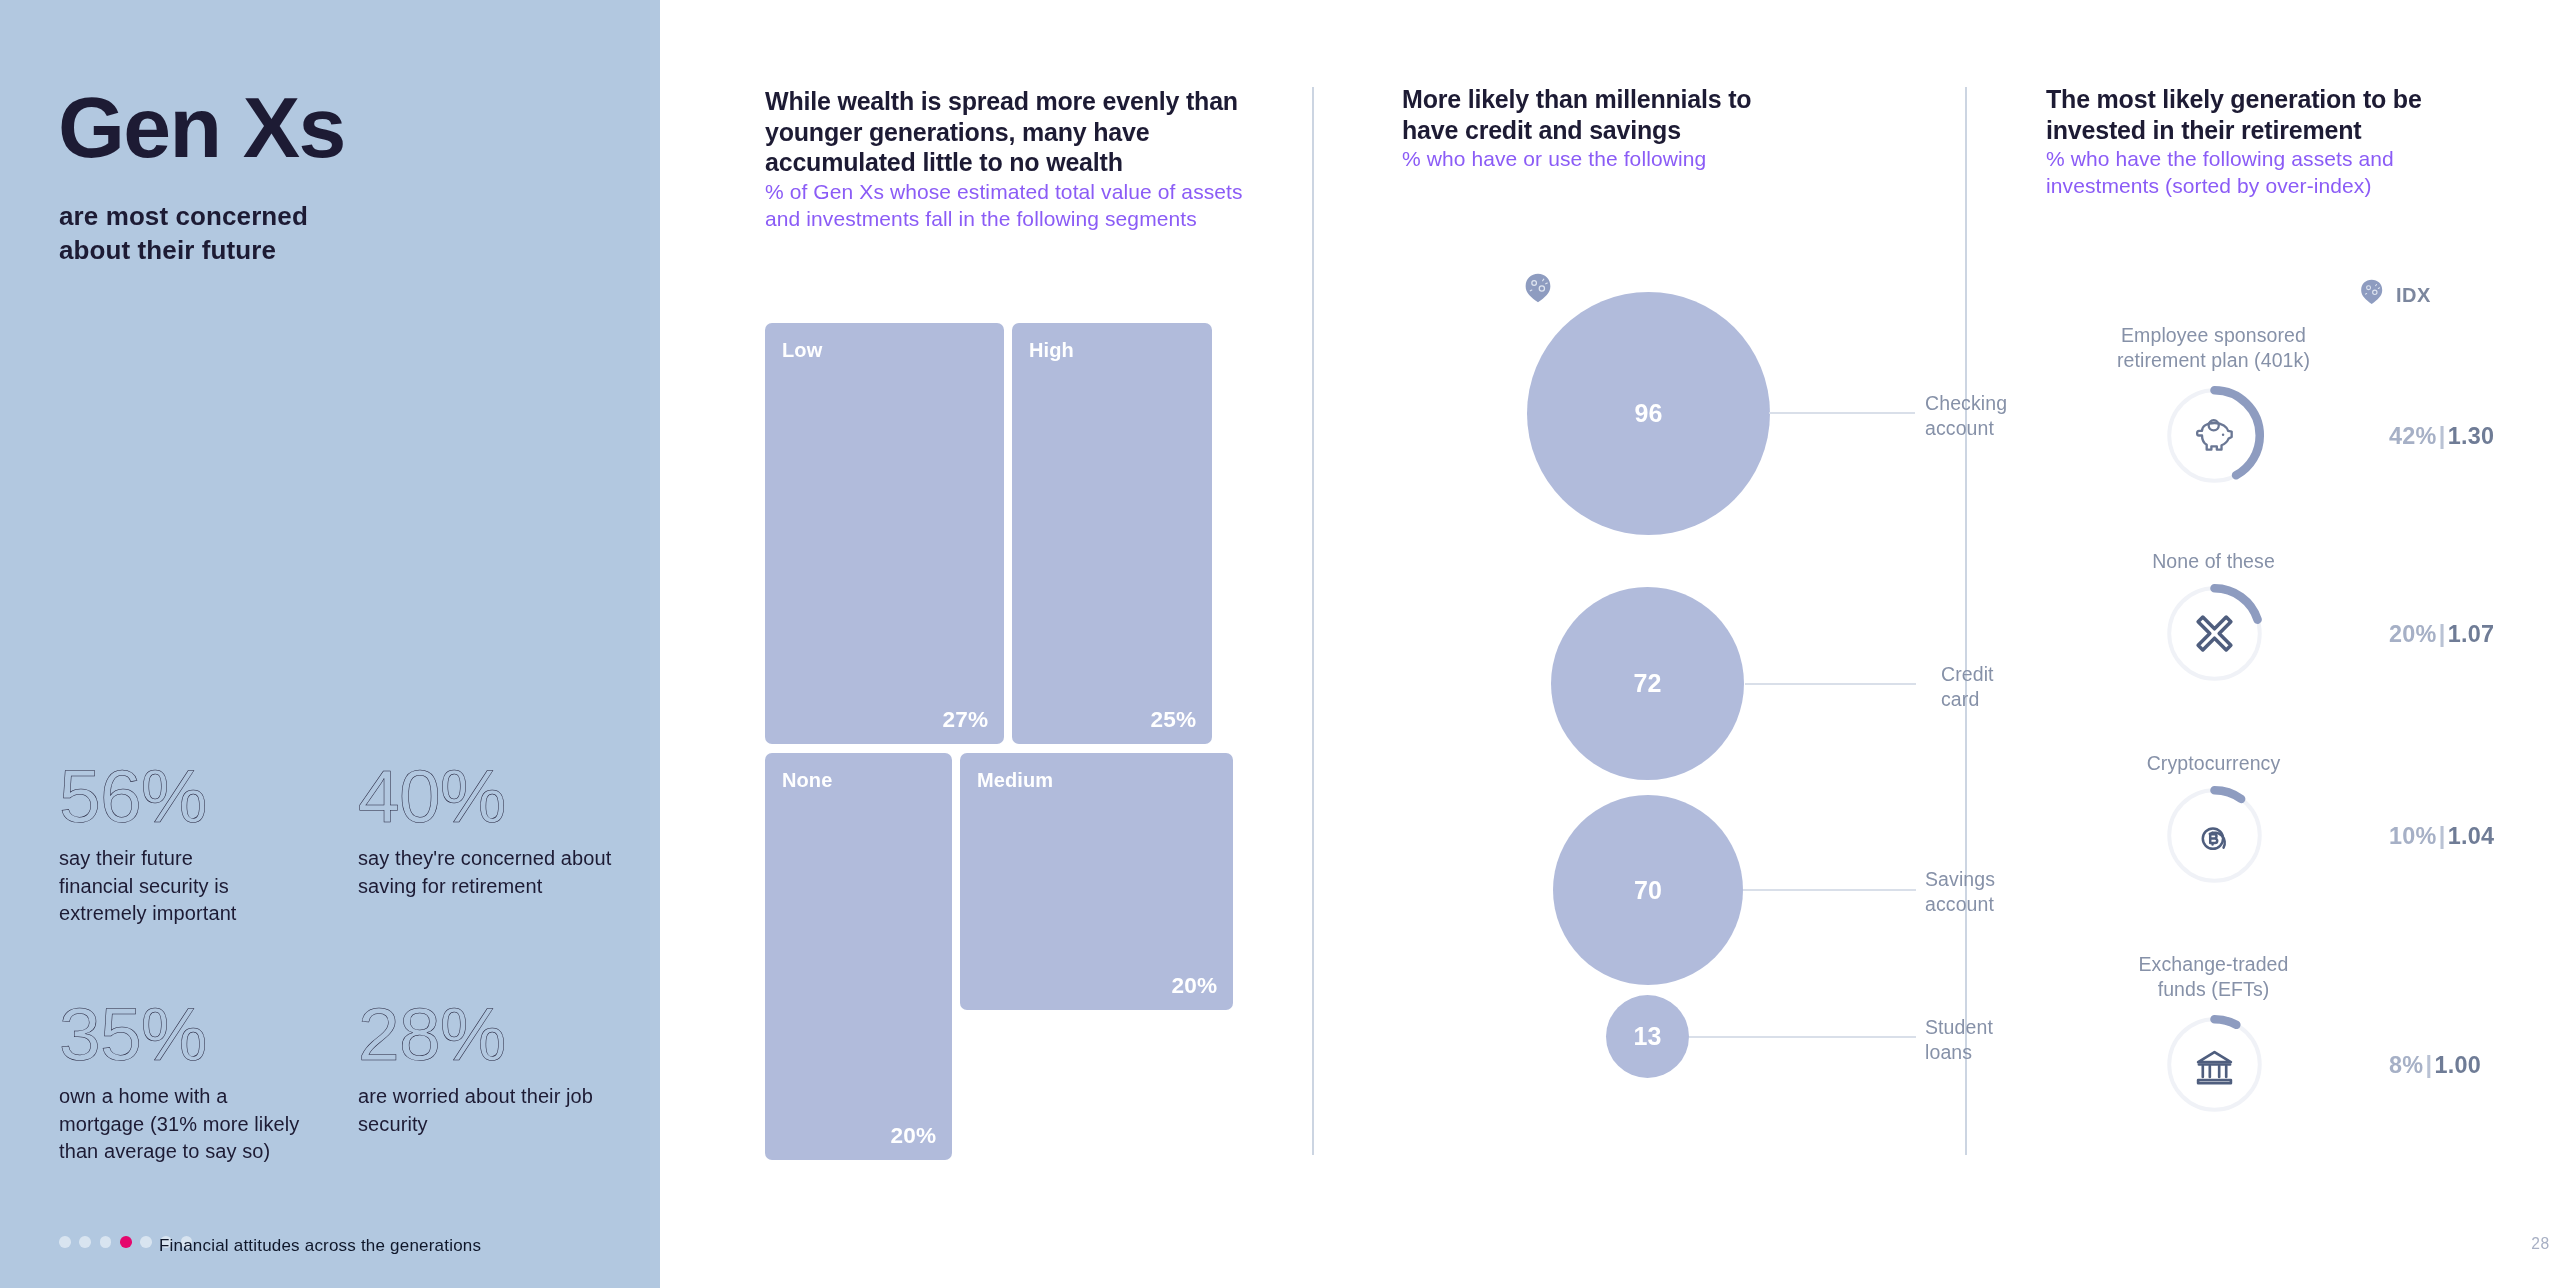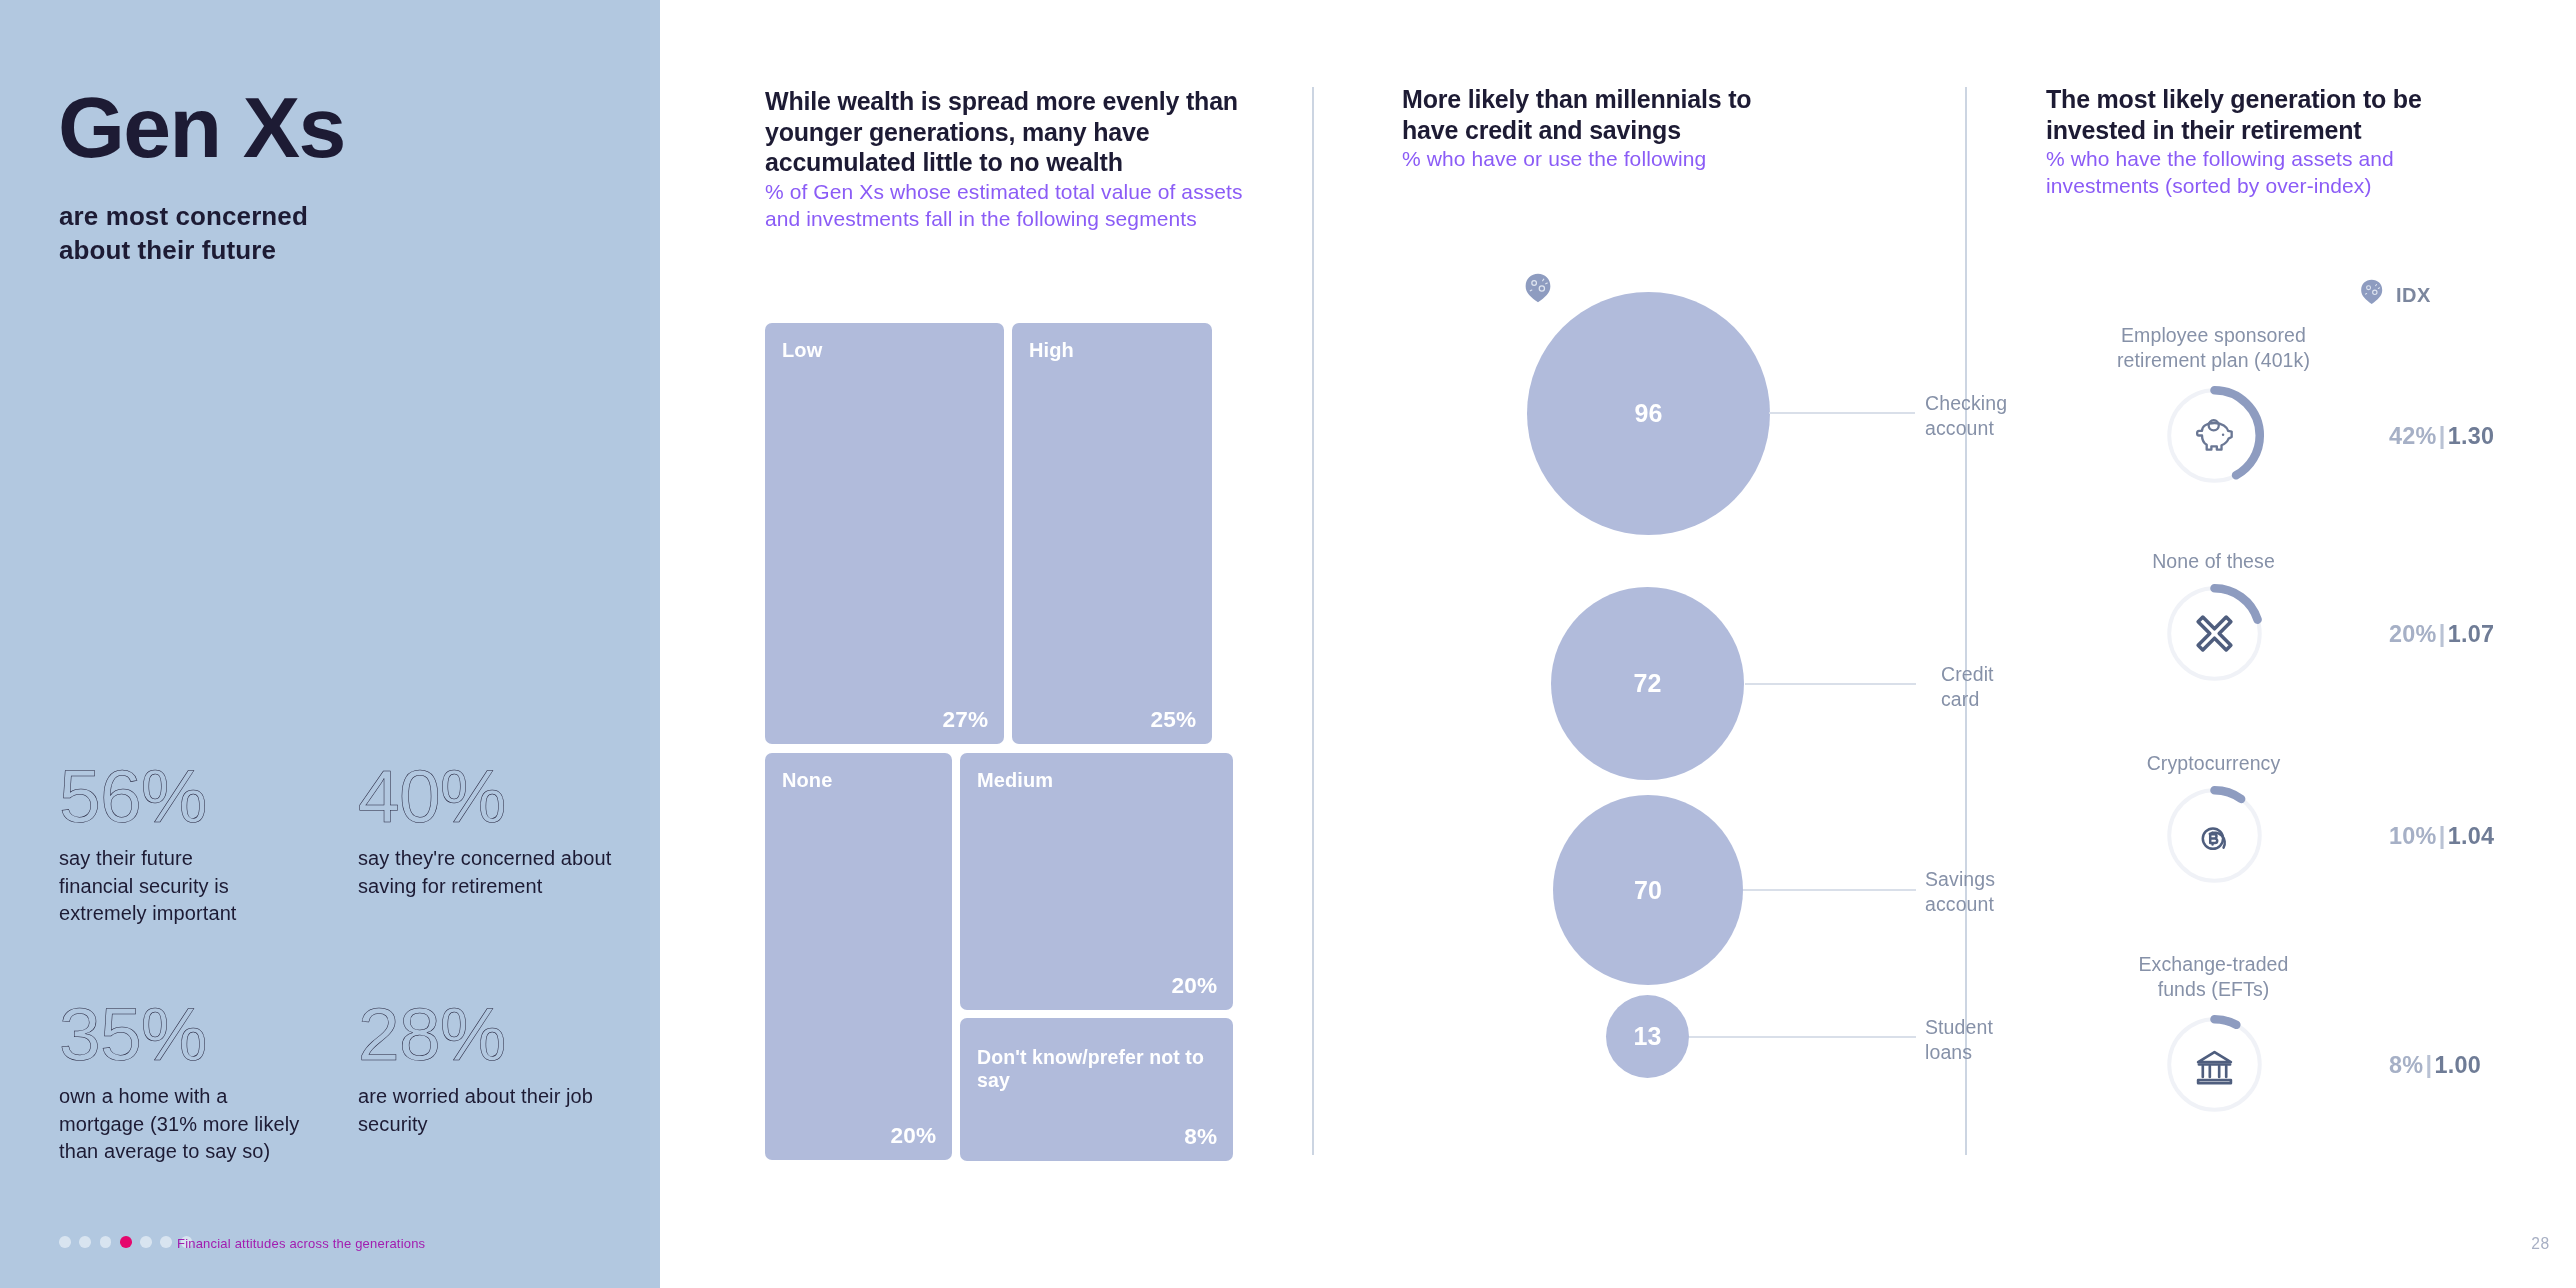--- a/index.html
+++ b/index.html
@@ -75,23 +75,23 @@
     align-items: center;
   }
   .dot {
     width: 11.7px; height: 11.7px;
     border-radius: 50%;
     background: #d8e4f0;
   }
   .dot.active { background: #e5076d; }
   #footer-label {
     position: absolute;
-    left: 177px; top: 1236px;
-    font-size: 13px;
-    color: #a21caf;
+    left: 159px; top: 1236px;
+    font-size: 17px;
+    color: #0f172a;
     letter-spacing: 0.2px;
   }
   #page-number {
     position: absolute;
     right: 26.5px; top: 1235px;
     font-size: 15.6px;
     color: #a8b0c4;
     letter-spacing: 0.4px;
   }
 
@@ -298,24 +298,20 @@
     <div class="tm-label">High</div>
     <div class="tm-value">25%</div>
   </div>
   <div class="tm-cell" id="tm-none">
     <div class="tm-label">None</div>
     <div class="tm-value">20%</div>
   </div>
   <div class="tm-cell" id="tm-medium">
     <div class="tm-label">Medium</div>
     <div class="tm-value">20%</div>
-  </div>
-  <div class="tm-cell" id="tm-dk">
-    <div class="tm-label">Don't know/prefer not to say</div>
-    <div class="tm-value">8%</div>
   </div>
 </div>
 
 <div id="col-bubbles">
   <div class="section-title">More likely than millennials to have credit and savings</div>
   <div class="section-sub">% who have or use the following</div>
 </div>
 
 <div id="pin-icon-wrap">
   <svg viewBox="0 0 36 44" width="28" height="34" aria-hidden="true">

